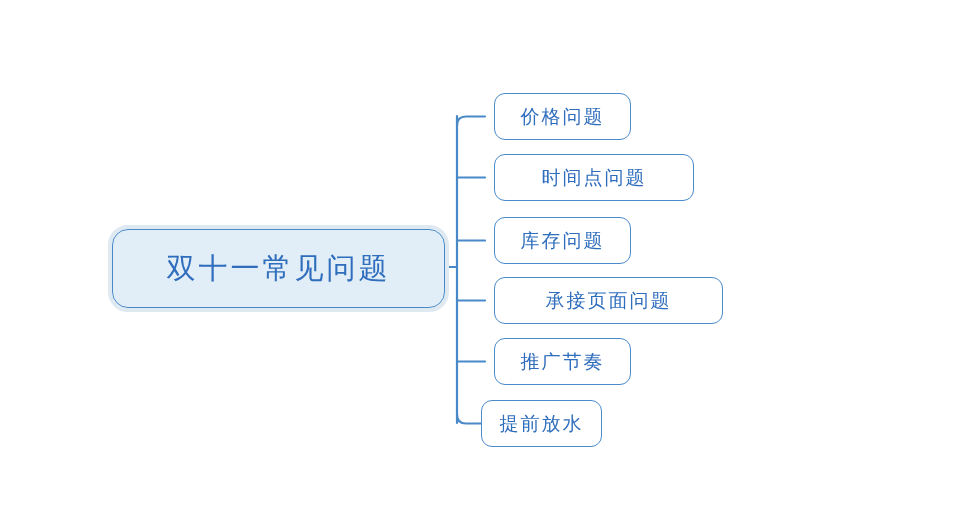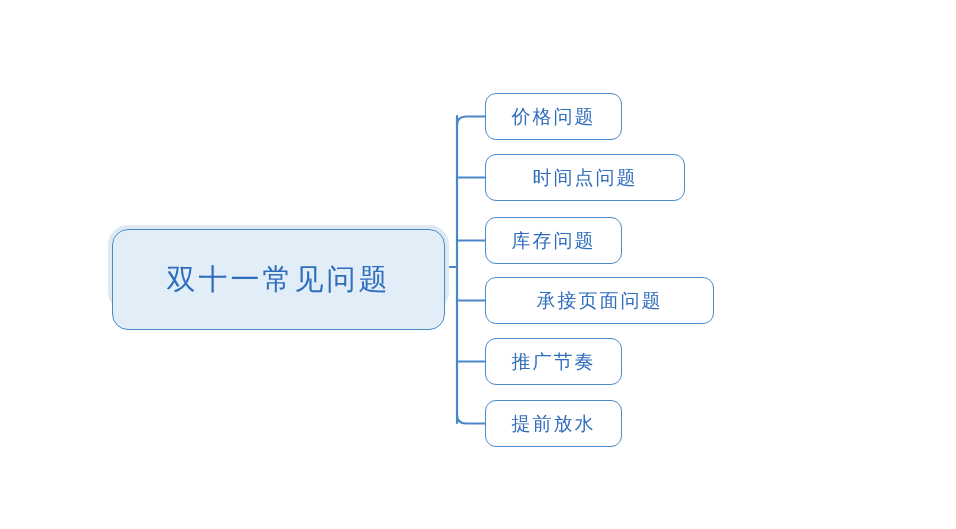--- a/index.html
+++ b/index.html
@@ -35,21 +35,21 @@
     box-sizing: border-box;
     border: 4px solid #dfe9f2;
     border-radius: 20px;
     background: transparent;
   }
   .root-node {
     position: absolute;
     left: 112px;
     top: 229px;
     width: 333px;
-    height: 101px;
+    height: 79px;
     box-sizing: border-box;
     background: #e2eef7;
     border: 1.6px solid #4a89c8;
     border-radius: 16px;
     display: flex;
     align-items: center;
     justify-content: center;
   }
   .root-label {
     font-size: 29px;
@@ -62,20 +62,21 @@
   .child-node {
     position: absolute;
     box-sizing: border-box;
     background: #ffffff;
     border: 1.3px solid #4a8bcc;
     border-radius: 11px;
     display: flex;
     align-items: center;
     justify-content: center;
     height: 47px;
+    margin-left: 9px;
   }
   .child-label {
     font-size: 19px;
     letter-spacing: 2px;
     color: #2f6dbd;
     line-height: 1;
     font-weight: 400;
   }
 </style>
 </head>
@@ -110,18 +111,18 @@
       </div>
       <div class="child-node" style="left: 485px; top: 217px; width: 137px;">
         <span class="child-label">库存问题</span>
       </div>
       <div class="child-node" style="left: 485px; top: 277px; width: 229px;">
         <span class="child-label">承接页面问题</span>
       </div>
       <div class="child-node" style="left: 485px; top: 338px; width: 137px; text-align: right;">
         <span class="child-label">推广节奏</span>
       </div>
-      <div class="child-node" style="left: 485px; top: 400px; width: 137px;">
+      <div class="child-node" style="left: 472px; top: 400px; width: 121px;">
         <span class="child-label">提前放水</span>
       </div>
     </div>
 
 </div>
 
 </body></html>

